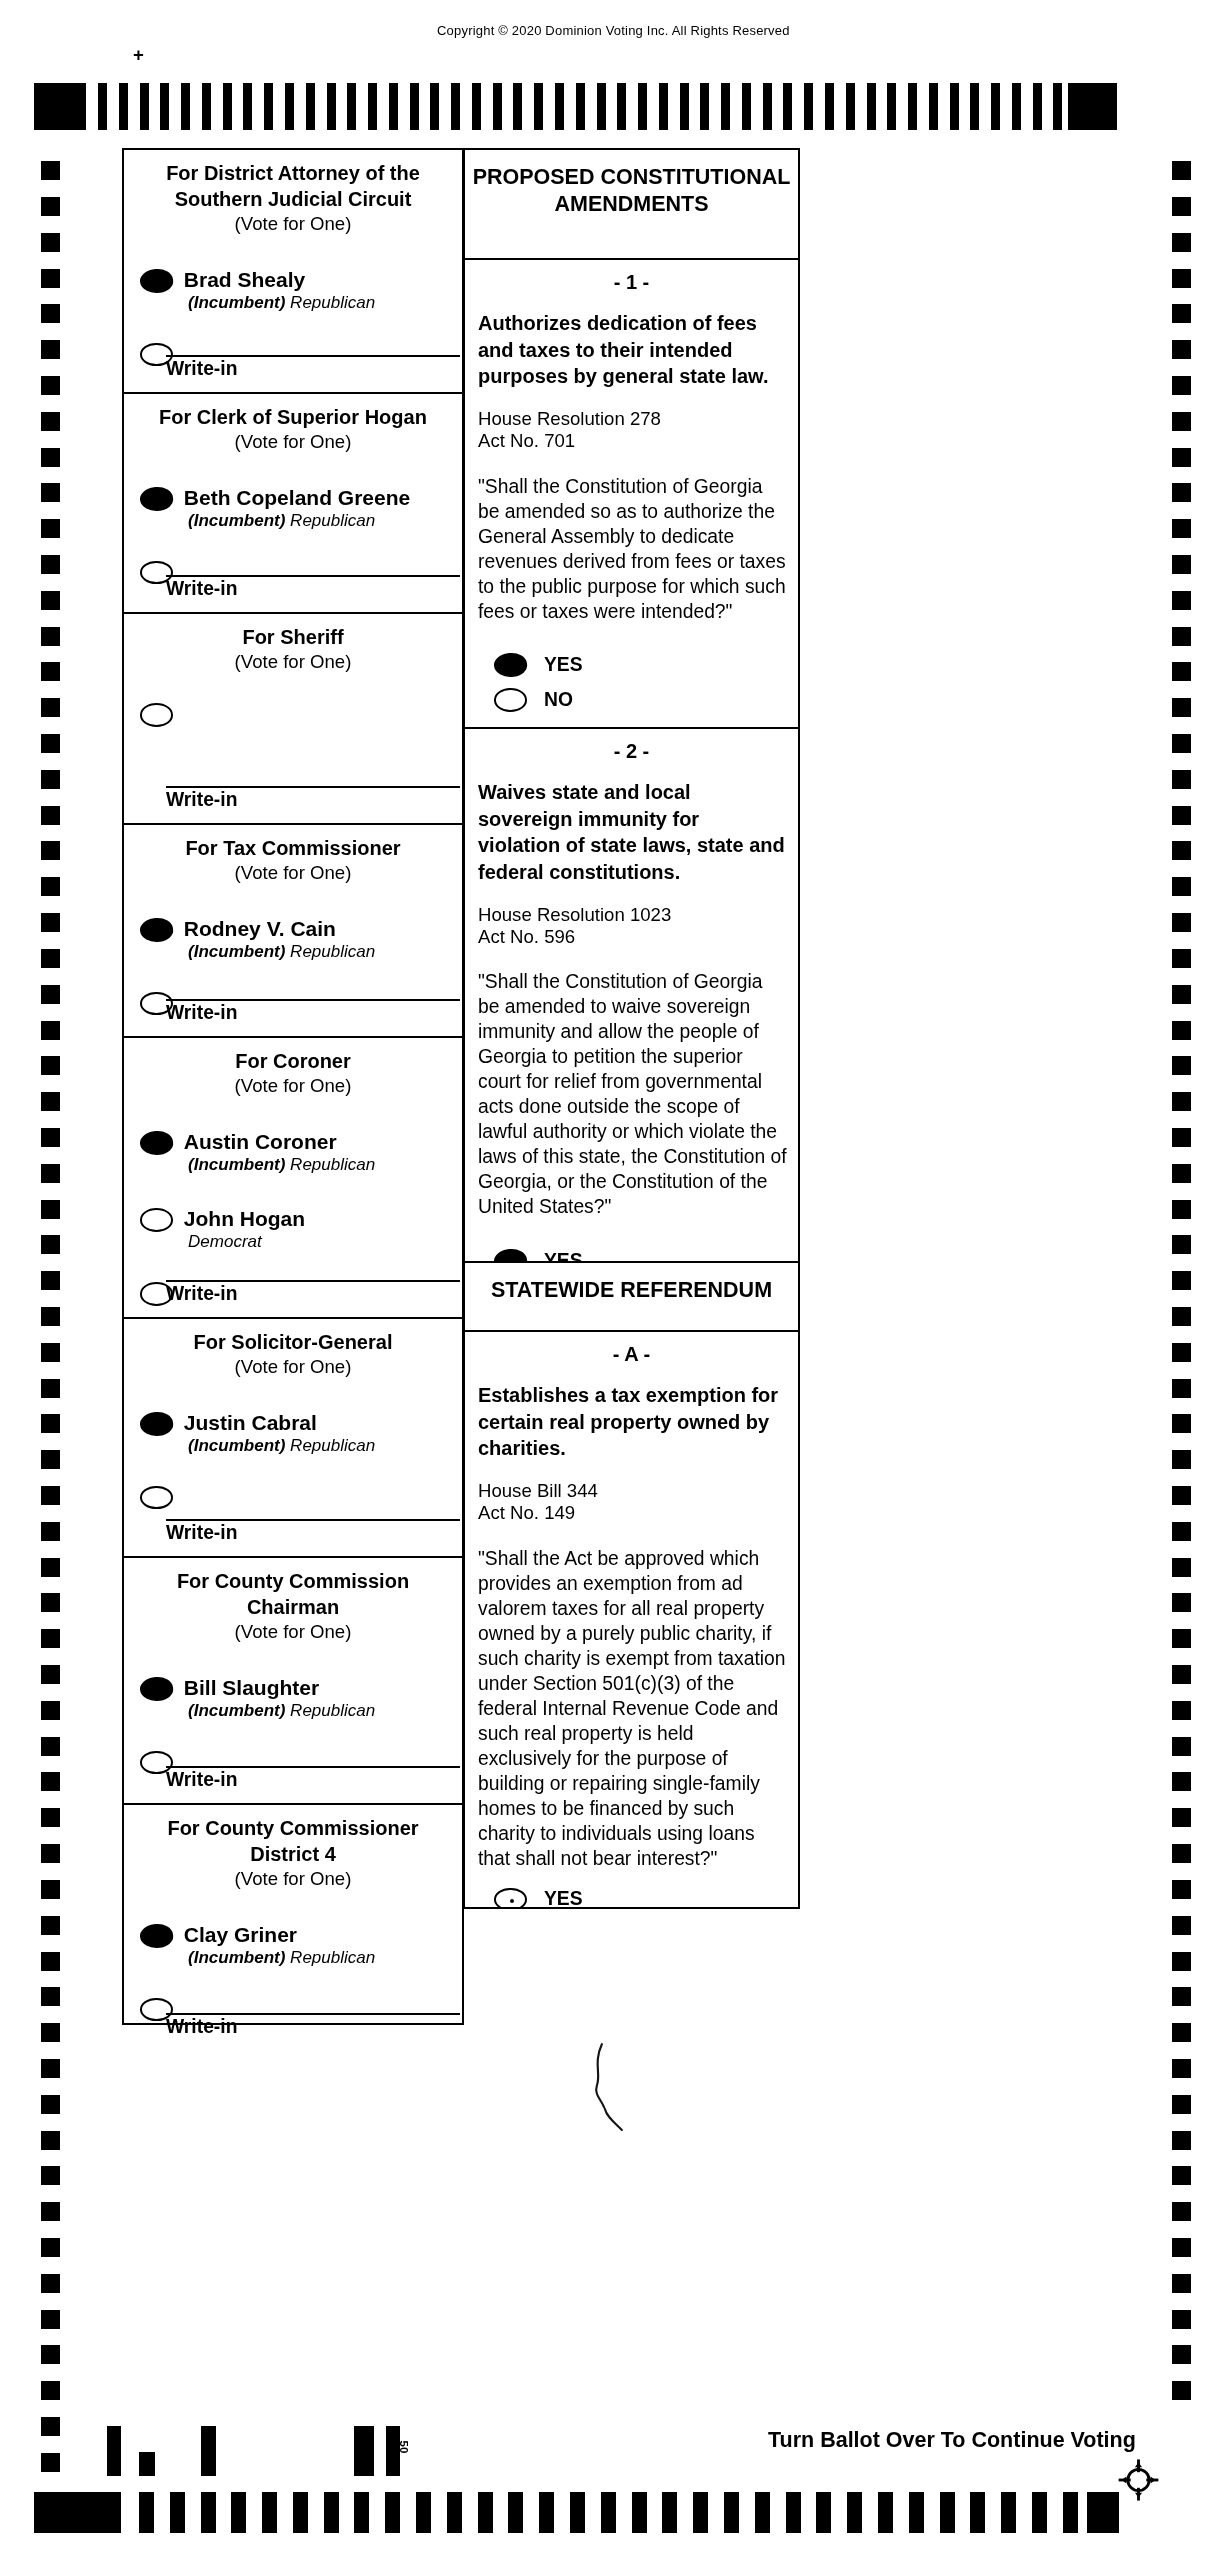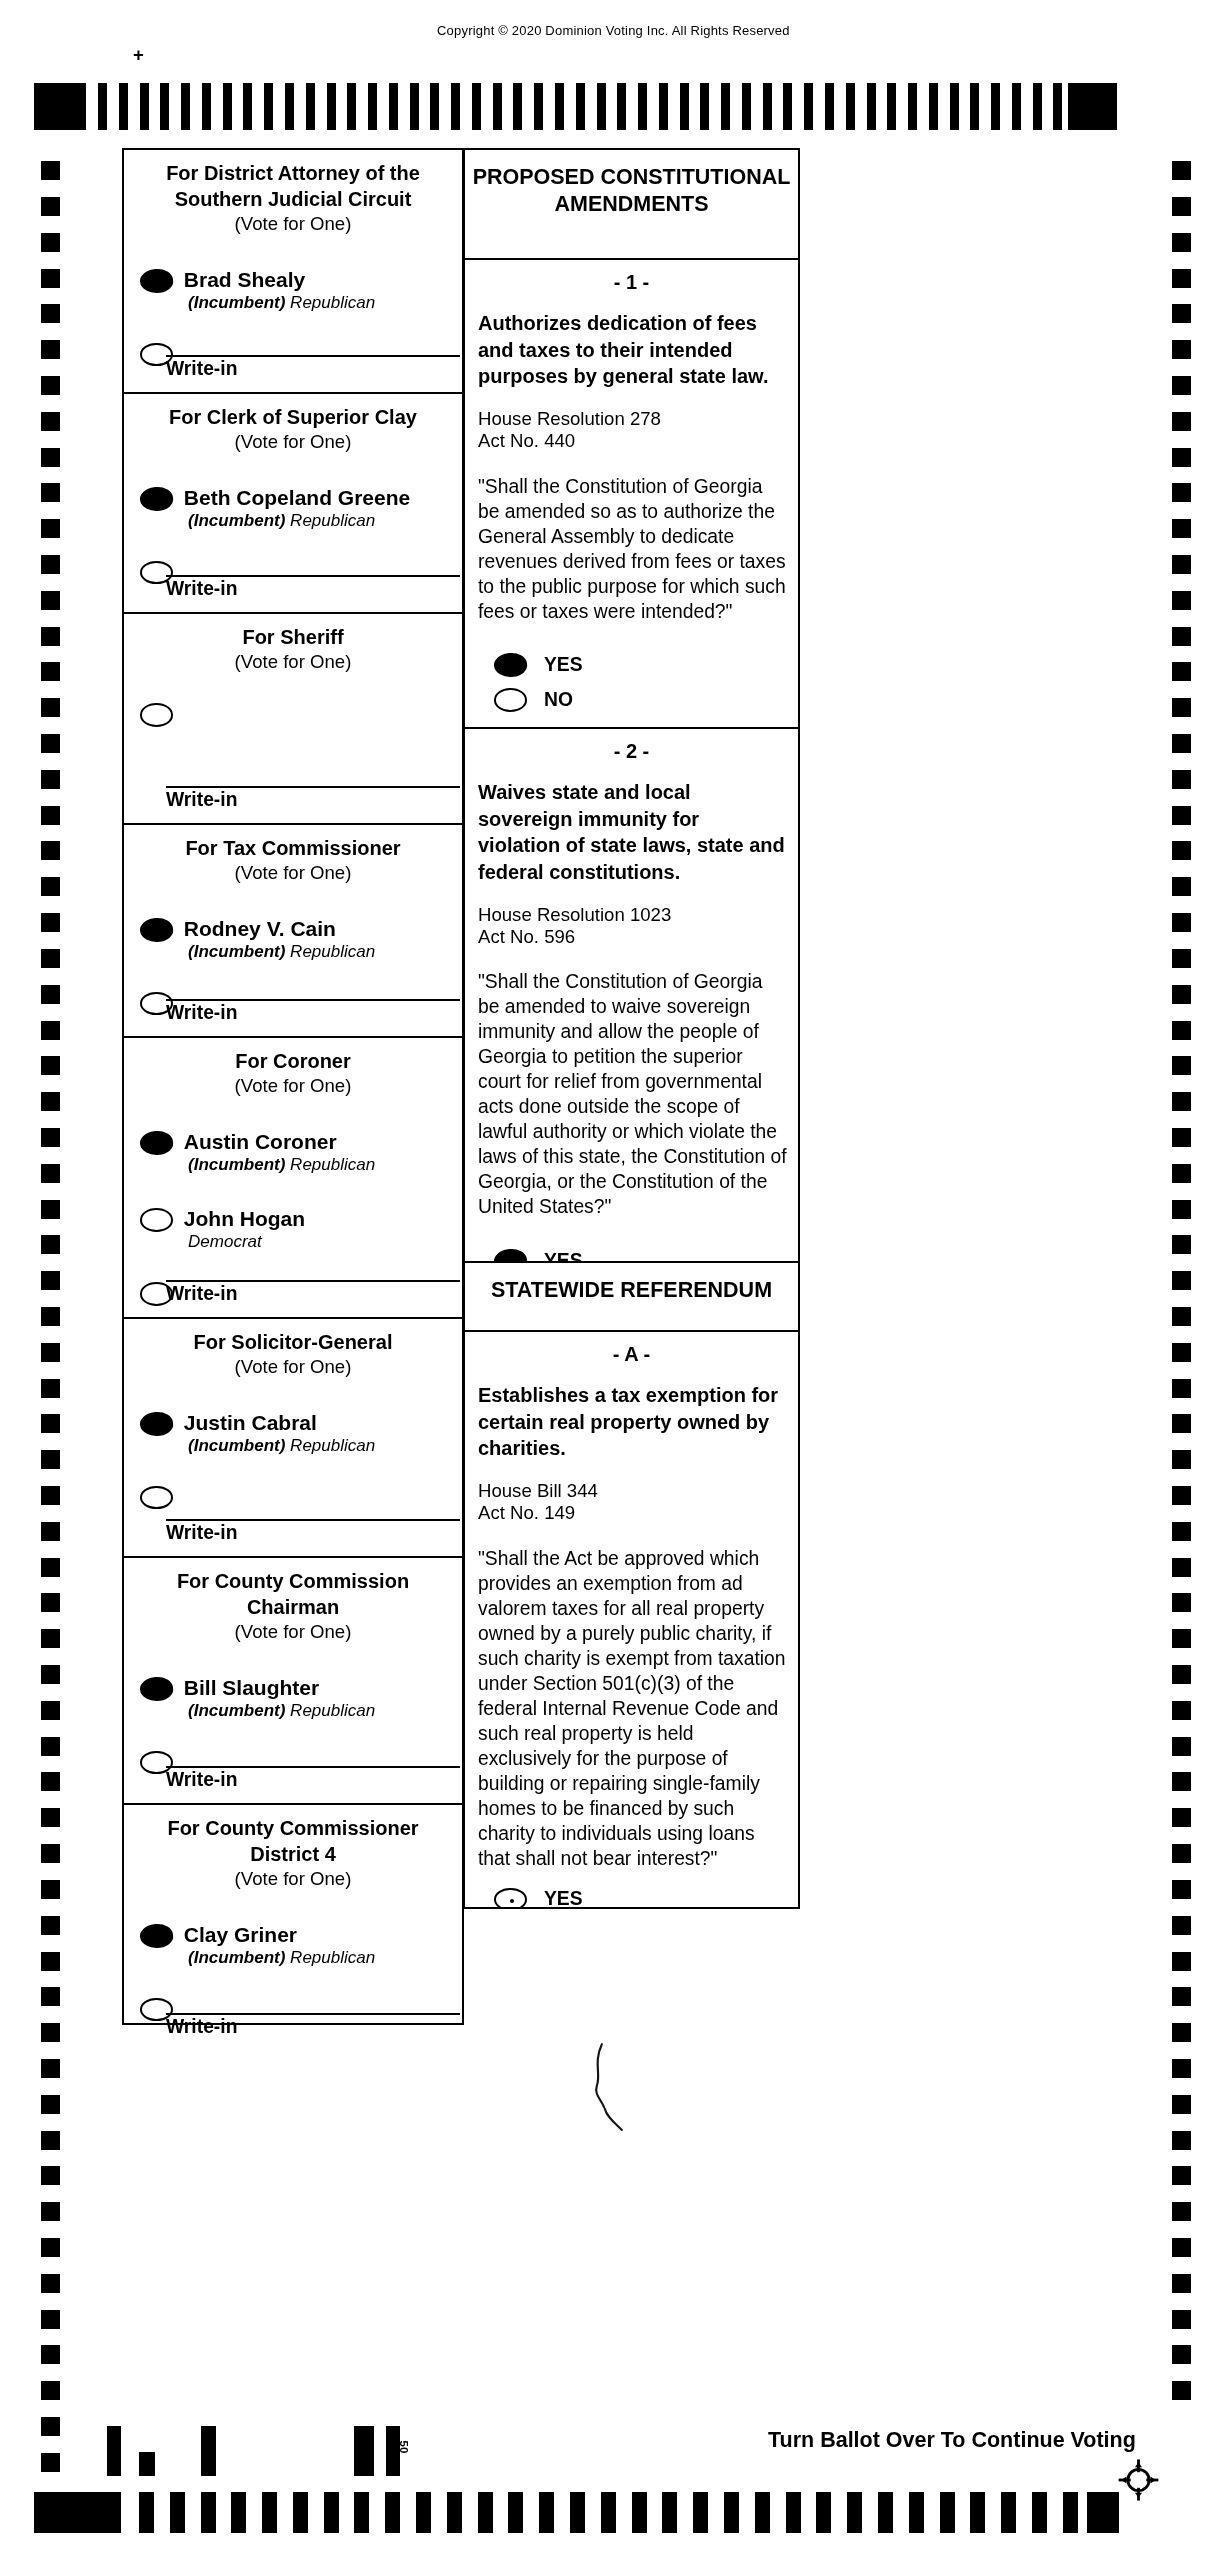--- a/index.html
+++ b/index.html
@@ -289,21 +289,21 @@
         <div class="cand-name">Brad Shealy</div>
         <div class="cand-party"><span class="party-prefix">(Incumbent)</span> <span>Republican</span></div>
       </div>
       <div class="empty-row"><span class="oval"></span></div>
       <div class="writein">
         <div class="writein-line"></div>
         <div class="writein-label">Write-in</div>
       </div>
     </section>
     <section class="contest" style="height: 220px;">
-      <div class="contest-title">For Clerk of Superior Clay</div>
+      <div class="contest-title">For Clerk of Superior Hogan</div>
       <div class="vote-for">(Vote for One)</div>
       <div class="cand">
         <span class="oval filled"></span>
         <div class="cand-name">Beth Copeland Greene</div>
         <div class="cand-party"><span class="party-prefix">(Incumbent)</span> <span>Republican</span></div>
       </div>
       <div class="empty-row"><span class="oval"></span></div>
       <div class="writein">
         <div class="writein-line"></div>
         <div class="writein-label">Write-in</div>
@@ -394,21 +394,21 @@
       </div>
     </section>
   </div>
 <div id="measure-col" class="ballot-col">
     <div class="mcol-header" style="height: 110px;">PROPOSED CONSTITUTIONAL AMENDMENTS</div>
     <section class="measure" style="height: 469px;">
       <div class="m-number">- 1 -</div>
       <div class="m-summary">Authorizes dedication of fees and taxes to their intended purposes by general state law.</div>
       <div class="m-auth">
         <div>House Resolution 278</div>
-        <div>Act No. 440</div>
+        <div>Act No. 701</div>
       </div>
       <div class="m-question">"Shall the Constitution of Georgia be amended so as to authorize the General Assembly to dedicate revenues derived from fees or taxes to the public purpose for which such fees or taxes were intended?"</div>
       <div class="m-choice" style="margin-top: 27px;">
         <span class="oval filled"></span>
         <span class="choice-label">YES</span>
       </div>
       <div class="m-choice" style="margin-top: 5.7px;">
         <span class="oval"></span>
         <span class="choice-label">NO</span>
       </div>

